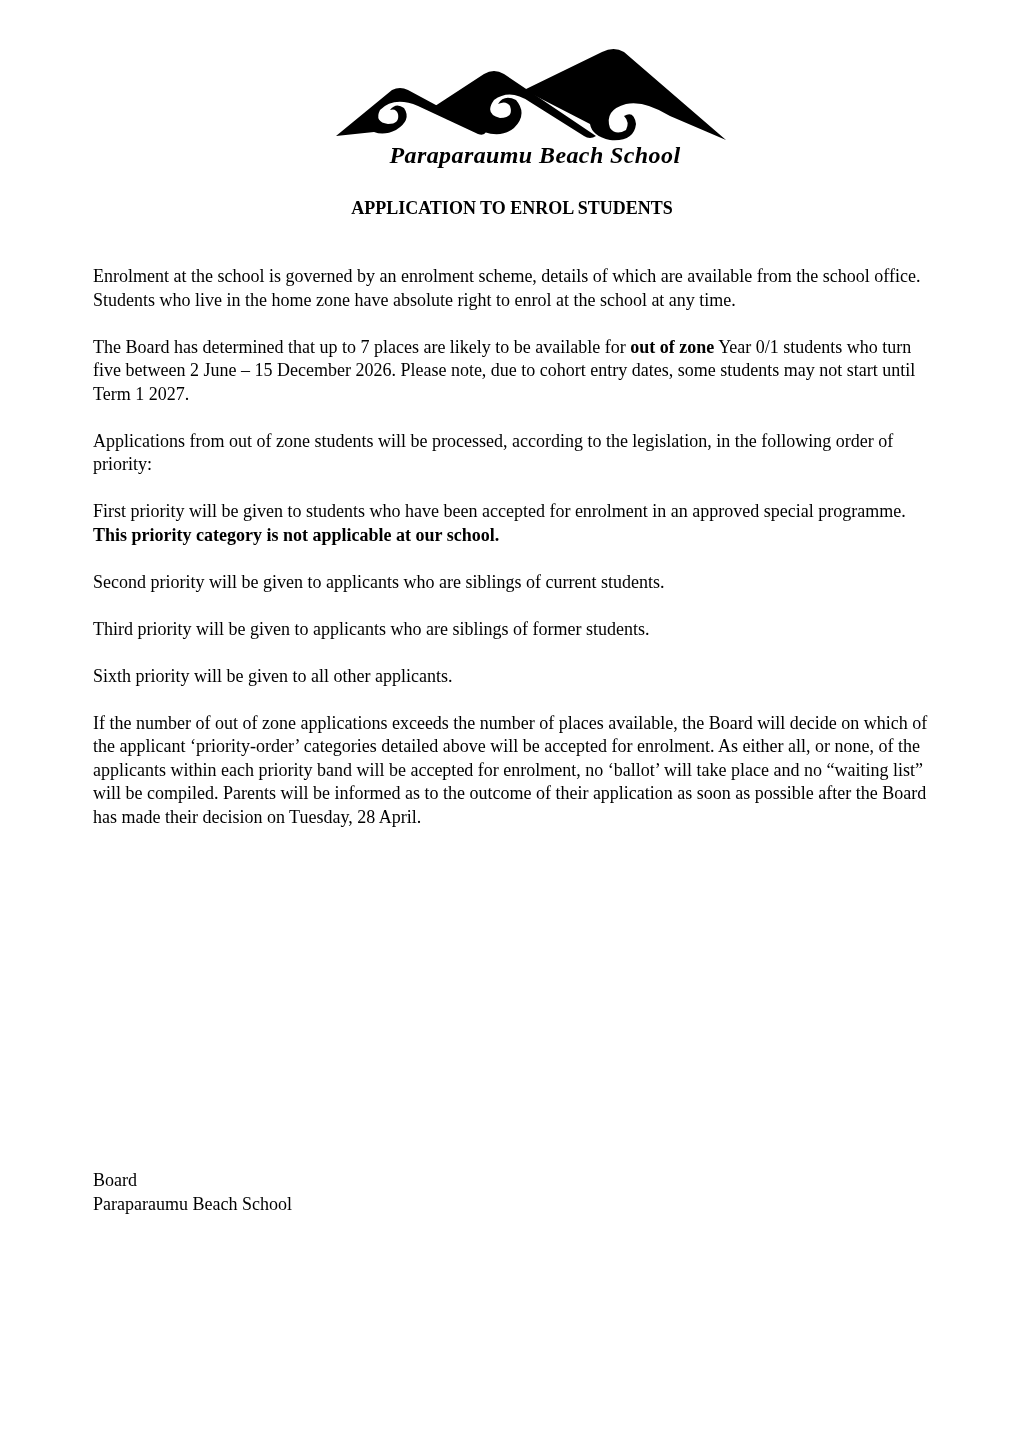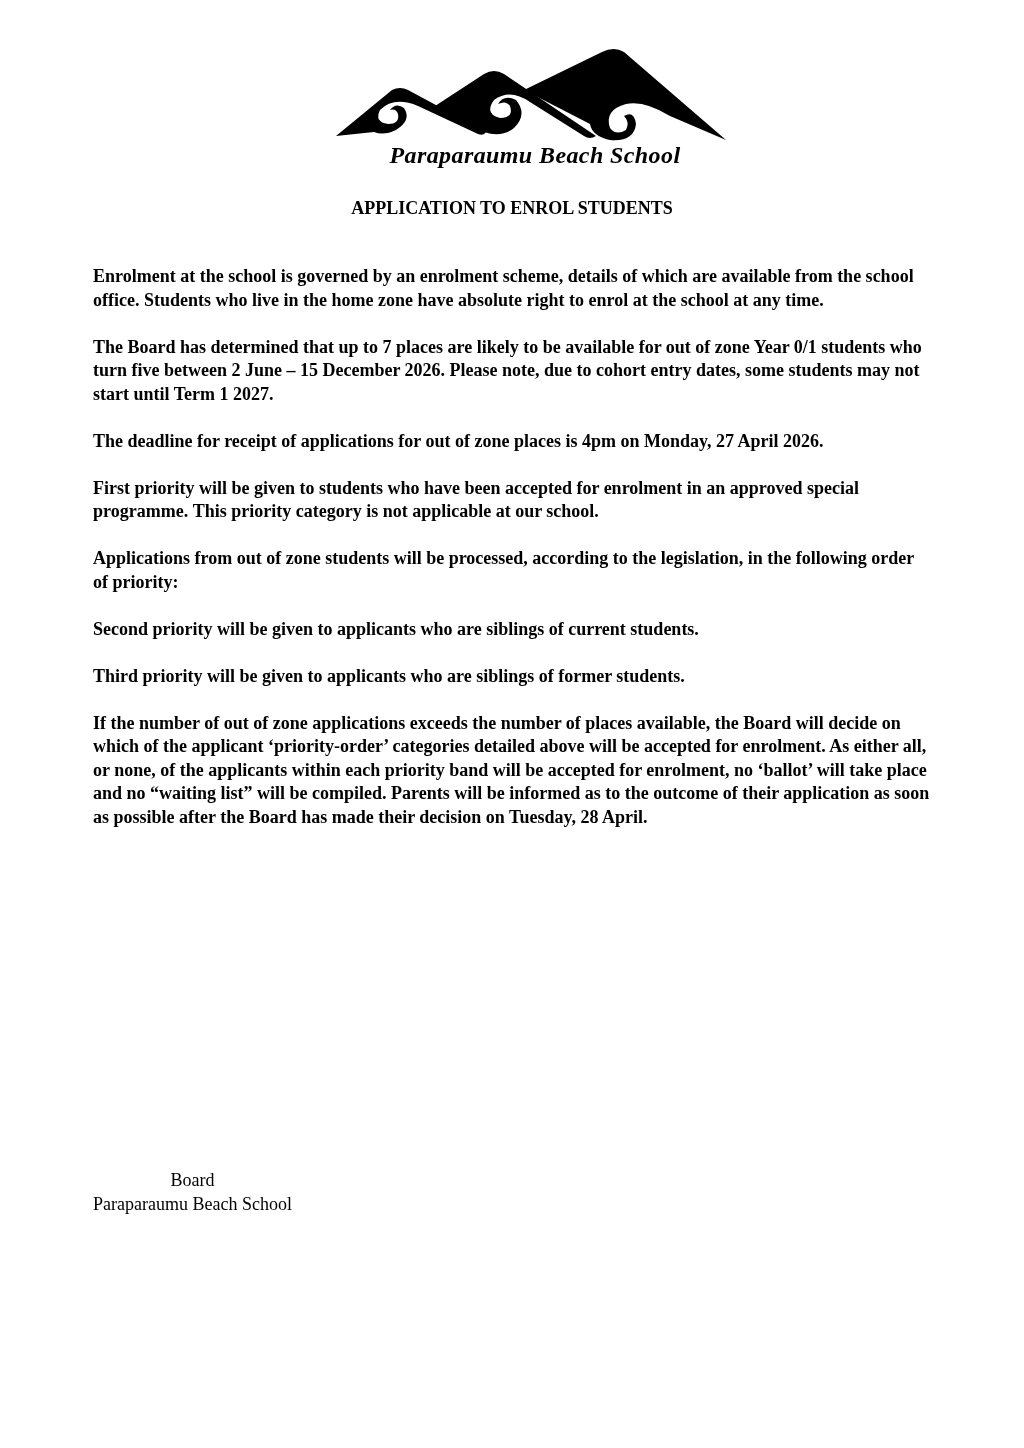--- a/index.html
+++ b/index.html
@@ -1,23 +1,23 @@
 <!DOCTYPE html>
 <html><head>
   <meta charset="utf-8">
   <style>
     html, body { margin: 0; padding: 0; background: #ffffff; }
     body { width: 1024px; height: 1448px; position: relative; overflow: hidden; color: #000; font-family: "Liberation Serif", "DejaVu Serif", serif; }
     .logo { position: absolute; left: 334px; top: 44px; width: 394px; height: 132px; }
     .logo svg { display: block; }
     .logo-text { position: absolute; left: 8px; top: 98px; width: 386px; text-align: center; font-family: "Liberation Serif", serif; font-weight: bold; font-style: italic; font-size: 24px; letter-spacing: 0.4px; white-space: nowrap; }
     .title { position: absolute; left: 0; top: 197px; width: 1024px; text-align: center; font-weight: bold; font-size: 18px; line-height: 23px; }
-    .body { position: absolute; left: 93px; top: 265px; width: 840px; font-size: 18px; line-height: 23.5px; font-weight: bold; }
+    .body { position: absolute; left: 93px; top: 265px; width: 840px; font-size: 18px; line-height: 23.5px; }
     .body p { margin: 0 0 23.5px 0; }
-    .sig { position: absolute; left: 93px; top: 1168px; font-size: 18px; line-height: 24px; text-align: center; }
+    .sig { position: absolute; left: 93px; top: 1168px; font-size: 18px; line-height: 24px; }
   </style>
 </head>
 <body>
 
 <div class="logo">
   <svg width="394" height="100" viewBox="0 0 394 100">
 
     <path d="M2 92 L58 46 Q66 42 74 46 L152 88 Q150 92 144 90 L84 62 Q60 52 46 66 Q40 78 54 80 Q66 80 64 70 Q62 64 56 66 Q62 58 70 64 Q78 76 62 86 Q50 92 40 88 Z" fill="#000"></path>
 
     <path d="M98 64 L150 30 Q160 24 170 30 L262 92 Q256 96 250 92 L196 58 Q176 44 160 56 Q150 70 166 74 Q180 74 176 62 Q172 56 164 60 Q170 50 182 56 Q194 70 180 84 Q168 94 150 88 Z" fill="#000"></path>
@@ -27,24 +27,24 @@
   <div class="logo-text">Paraparaumu Beach School</div>
 </div>
 
 <div class="title">
   <div>APPLICATION TO ENROL STUDENTS</div>
 </div>
 
 <div class="body">
   <p>Enrolment at the school is governed by an enrolment scheme, details of which are available from the school office.  Students who live in the home zone have absolute right to enrol at the school at any time.</p>
   <p><span>The Board has determined that up to 7 places are likely to be available for </span><b>out of zone</b><span> Year 0/1 students who turn five between 2 June – 15 December 2026.  Please note, due to cohort entry dates, some students may not start until Term 1 2027.</span></p>
-  <p>The deadline for receipt of applications for out of zone places is 4pm on Monday, 27 April 2026.</p>
+  <p>Applications from out of zone students will be processed, according to the legislation, in the following order of priority:</p>
   <p><span>First priority will be given to students who have been accepted for enrolment in an approved special programme.  </span><b>This priority category is not applicable at our school.</b></p>
-  <p>Applications from out of zone students will be processed, according to the legislation, in the following order of priority:</p>
   <p>Second priority will be given to applicants who are siblings of current students.</p>
   <p>Third priority will be given to applicants who are siblings of former students.</p>
+  <p>Sixth priority will be given to all other applicants.</p>
   <p>If the number of out of zone applications exceeds the number of places available, the Board will decide on which of the applicant ‘priority-order’ categories detailed above will be accepted for enrolment.  As either all, or none, of the applicants within each priority band will be accepted for enrolment, no ‘ballot’ will take place and no “waiting list” will be compiled.  Parents will be informed as to the outcome of their application as soon as possible after the Board has made their decision on Tuesday, 28 April.</p>
 </div>
 
 <div class="sig">
   <div>Board</div>
   <div>Paraparaumu Beach School</div>
 </div>
 
 </body></html>

